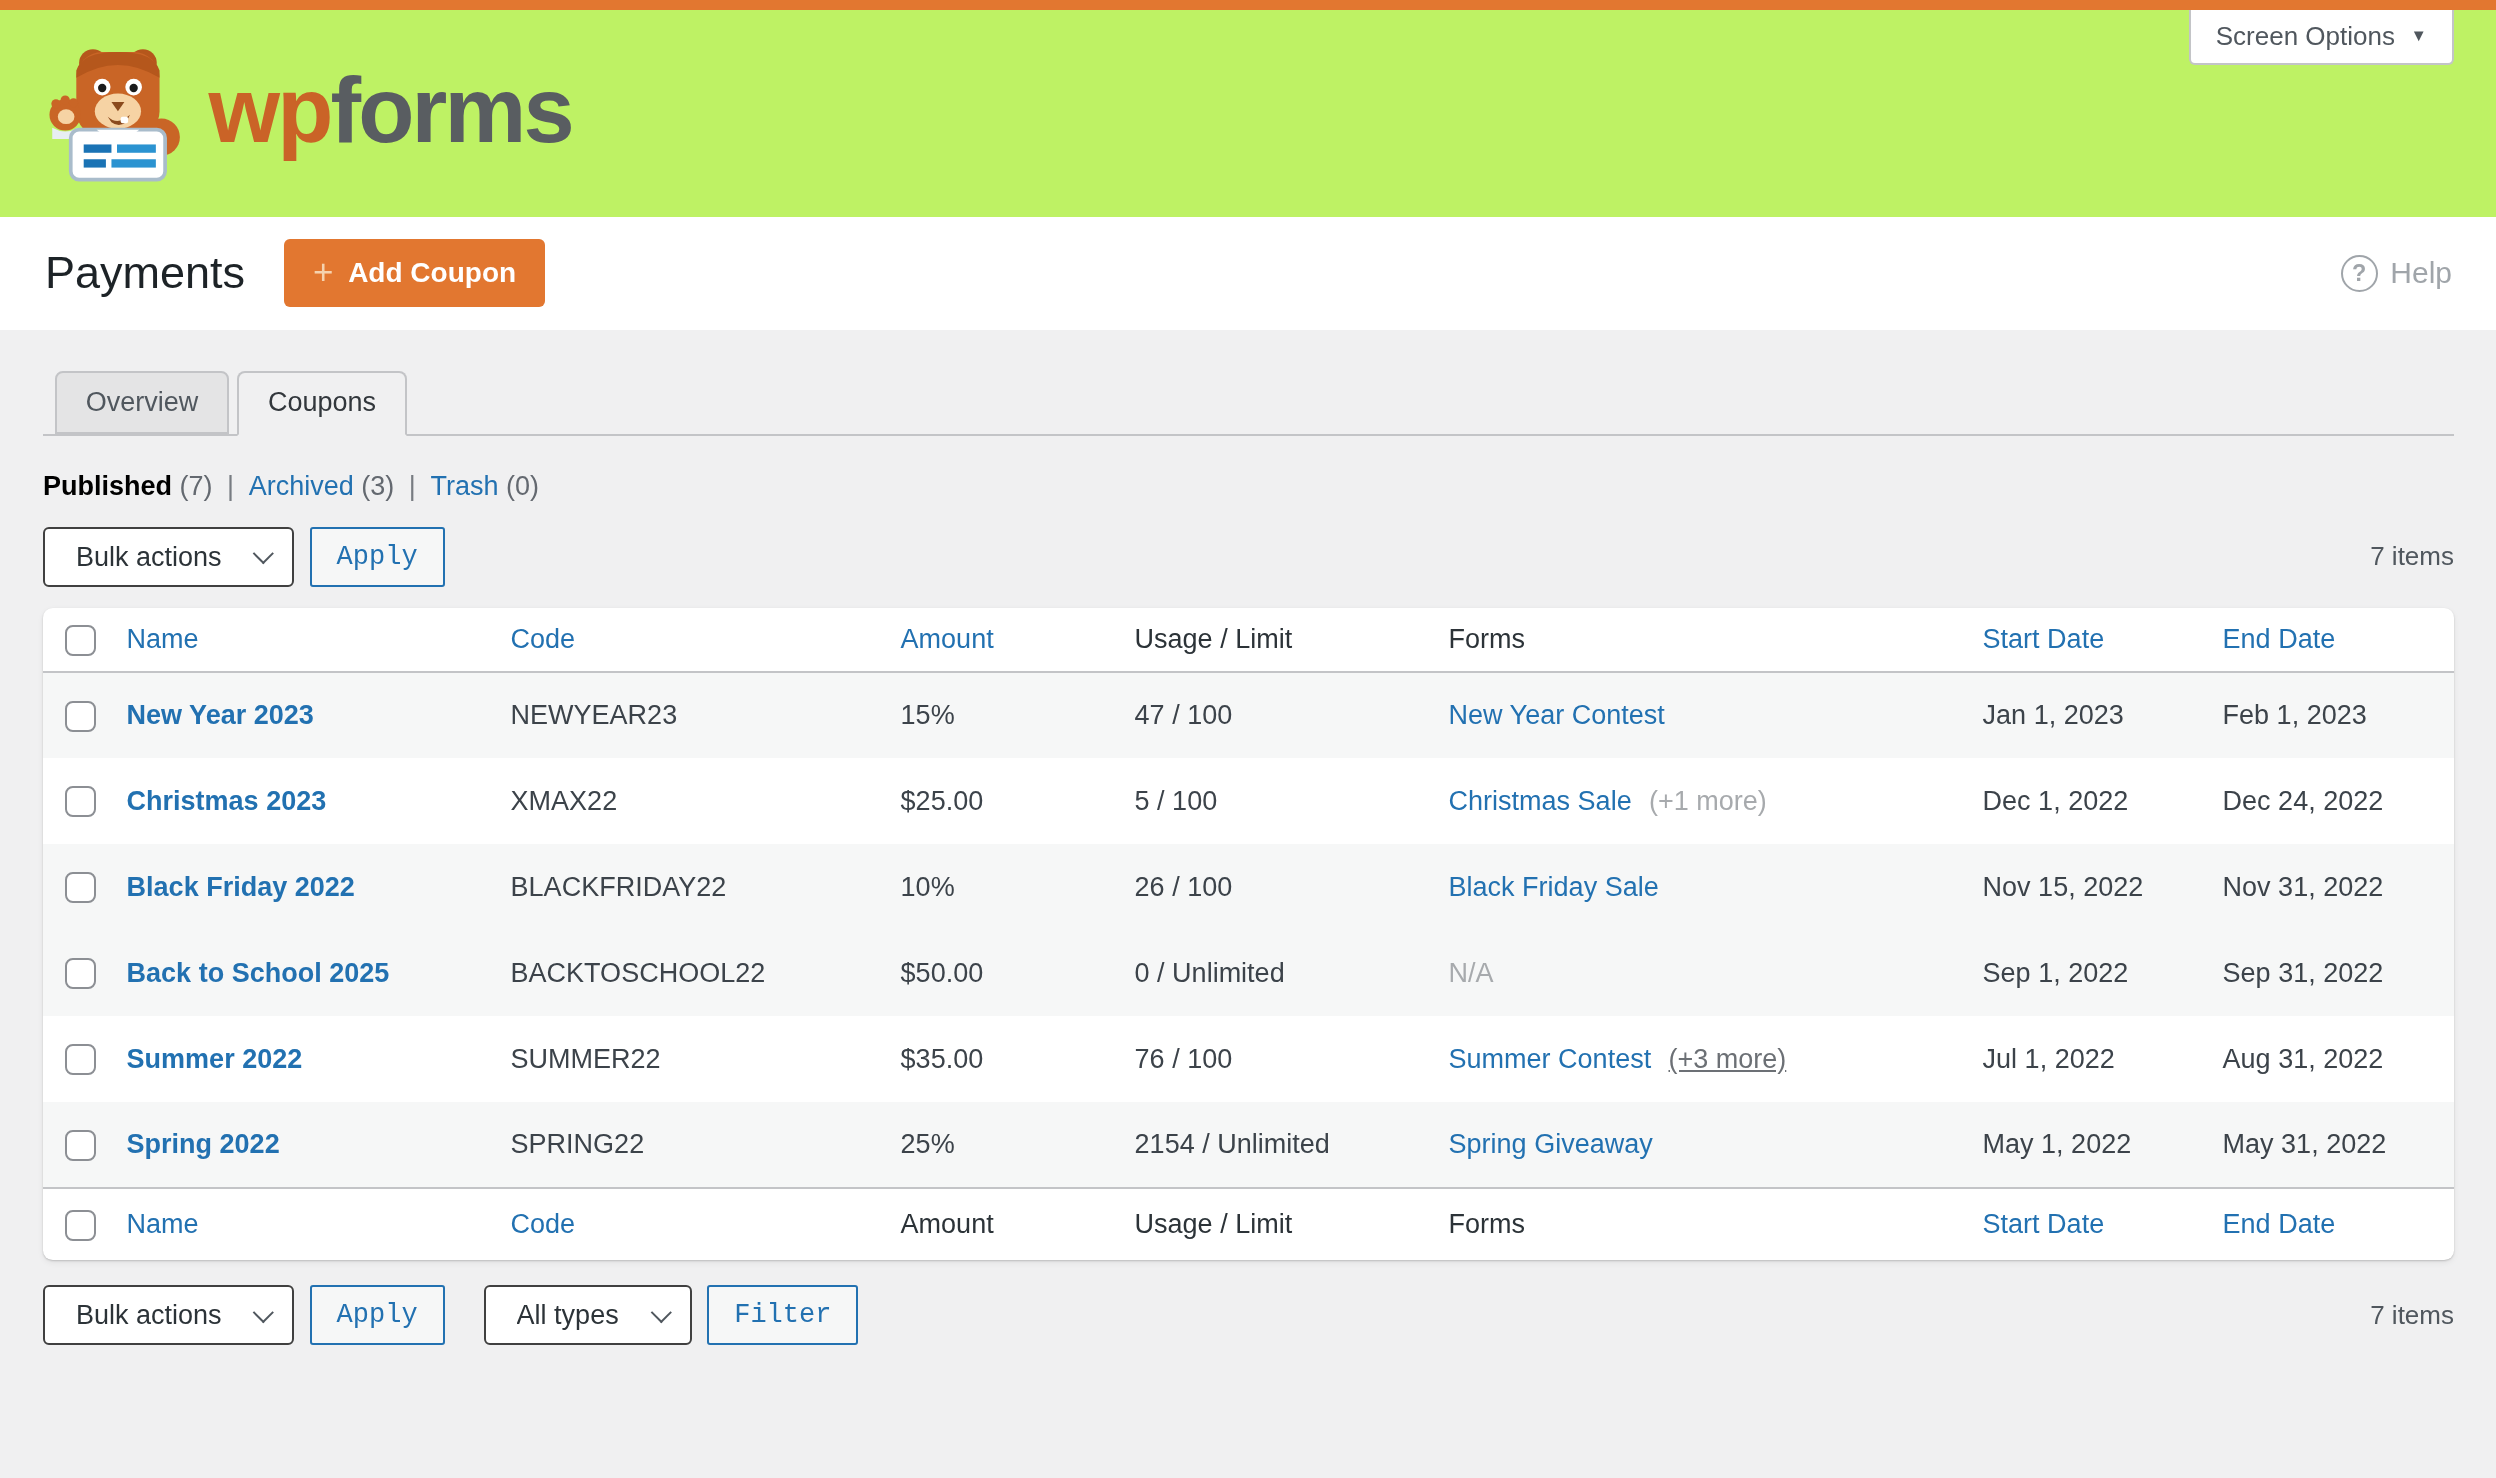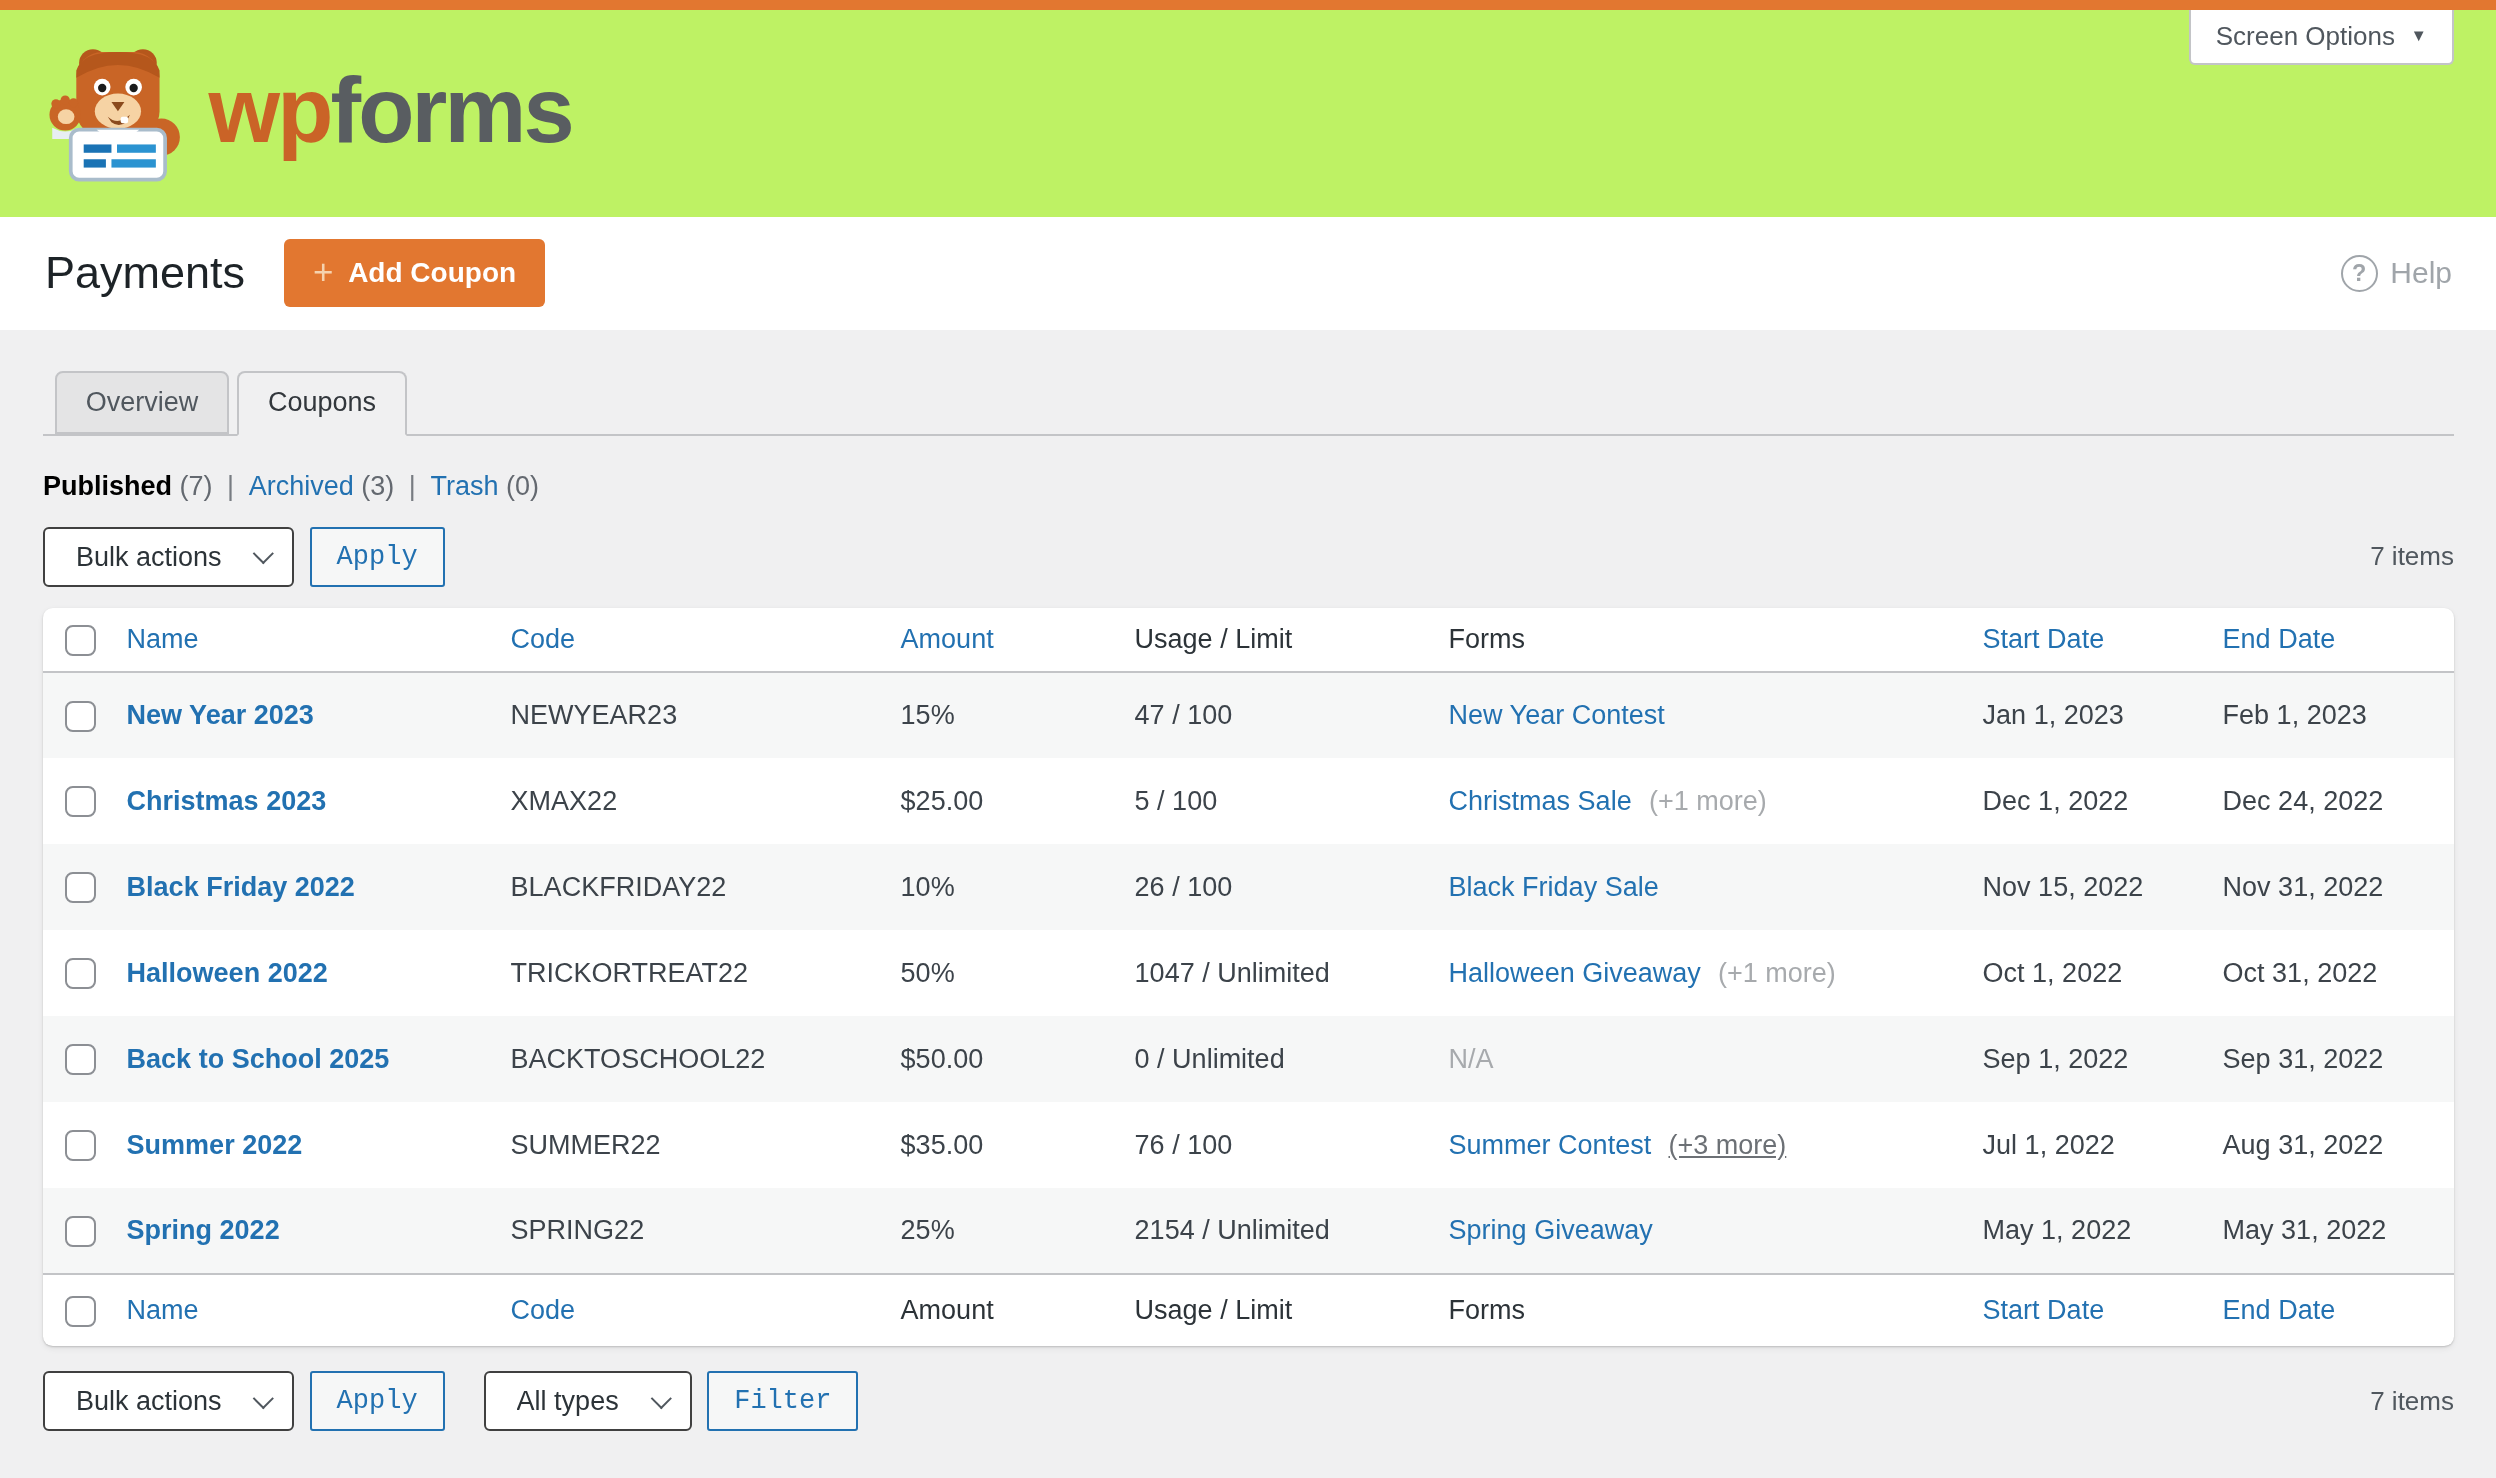--- a/index.html
+++ b/index.html
@@ -292,34 +292,20 @@
     <td class="cell-text">10%</td>
     <td class="cell-text">26 / 100</td>
     <td>
       <a href="#" class="form-link">Black Friday Sale</a>
       
       
     </td>
     <td class="cell-text">Nov 15, 2022</td>
     <td class="cell-text">Nov 31, 2022</td>
   </tr>
-          <tr>
-    <td class="cb-cell"><span class="cb"></span></td>
-    <td><a href="#" class="row-link">Halloween 2022</a></td>
-    <td class="cell-text">TRICKORTREAT22</td>
-    <td class="cell-text">50%</td>
-    <td class="cell-text">1047 / Unlimited</td>
-    <td>
-      <a href="#" class="form-link">Halloween Giveaway</a>
-      <span class="form-extra">(+1 more)</span>
-      
-    </td>
-    <td class="cell-text">Oct 1, 2022</td>
-    <td class="cell-text">Oct 31, 2022</td>
-  </tr>
           <tr class="alt">
     <td class="cb-cell"><span class="cb"></span></td>
     <td><a href="#" class="row-link">Back to School 2025</a></td>
     <td class="cell-text">BACKTOSCHOOL22</td>
     <td class="cell-text">$50.00</td>
     <td class="cell-text">0 / Unlimited</td>
     <td>
       
       
       <span class="form-na">N/A</span>

